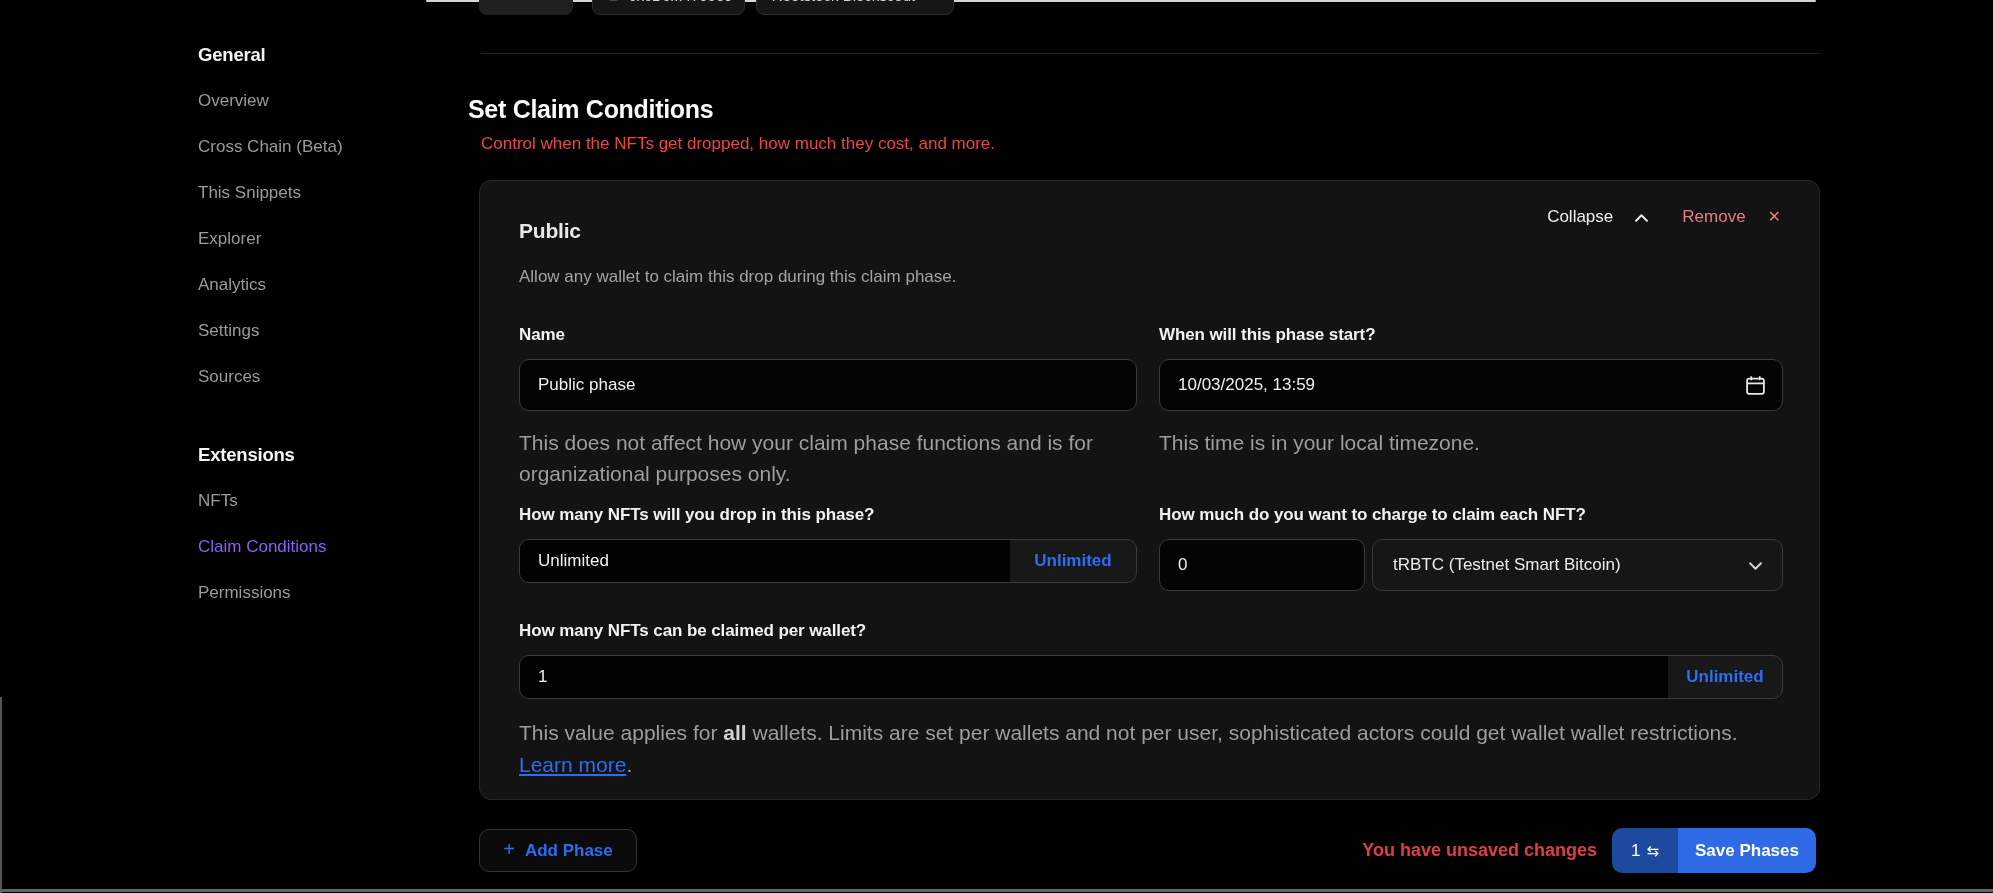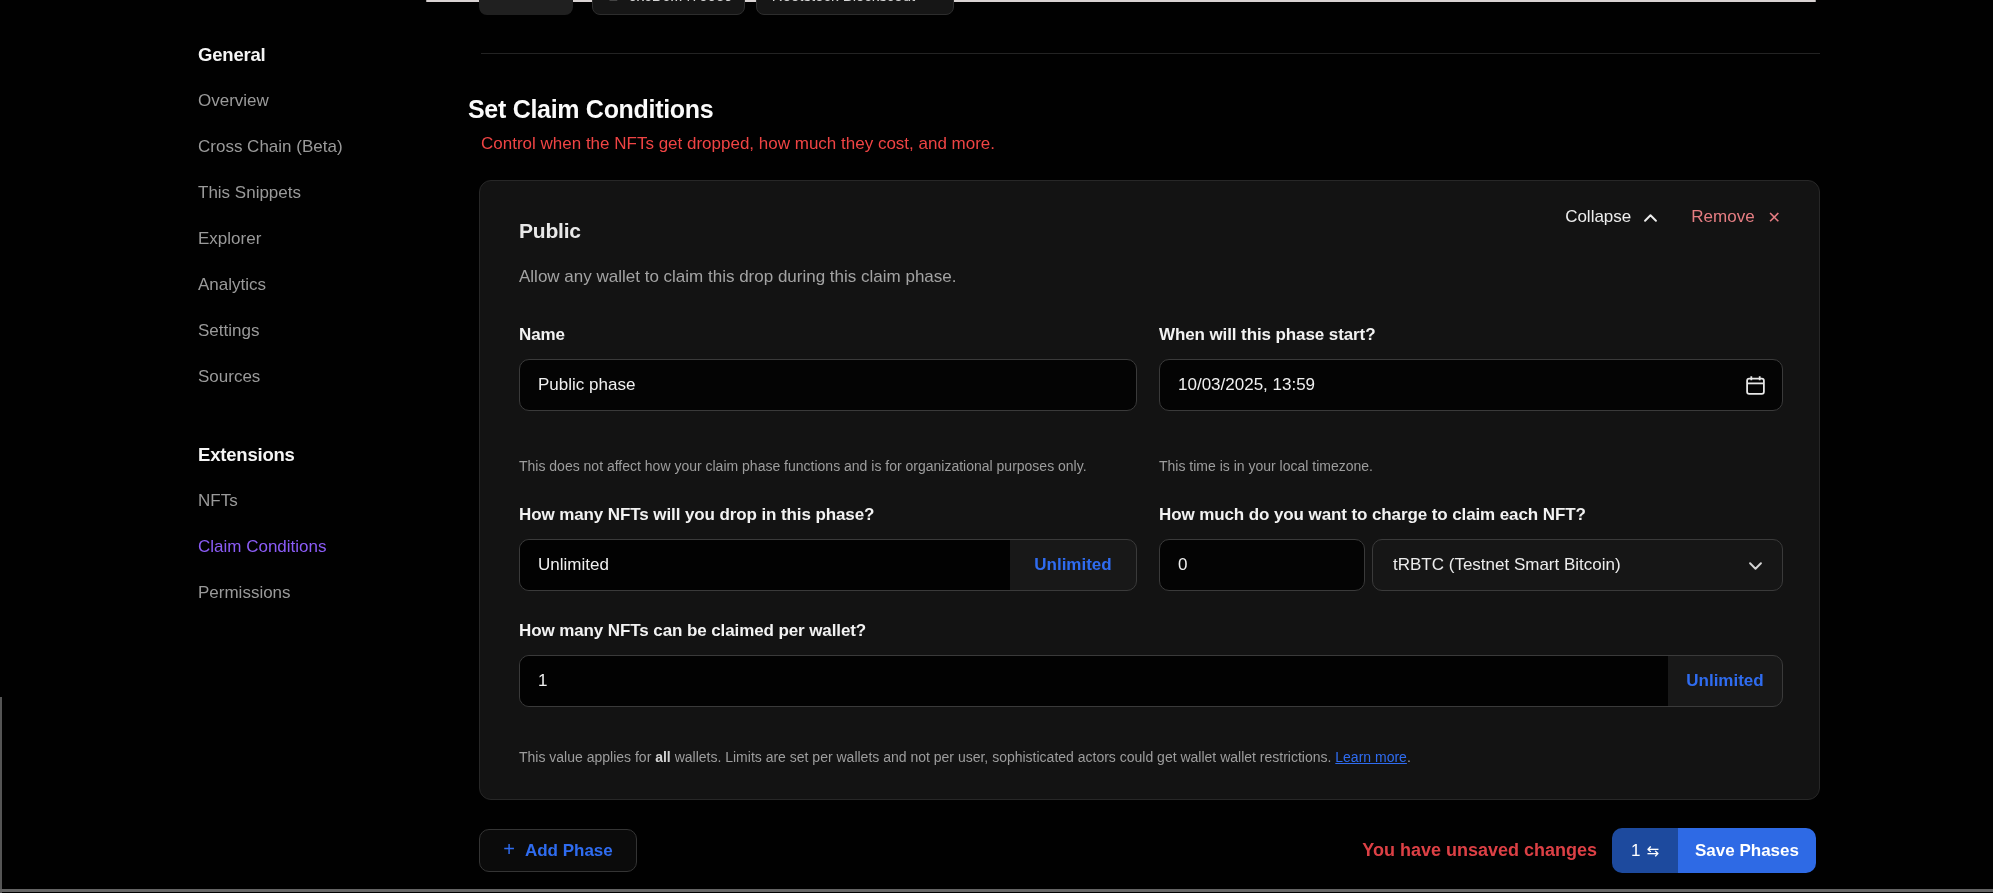--- a/index.html
+++ b/index.html
@@ -27,35 +27,35 @@
   .side-item.active { color:#8b5cf6; }
   .side-gap { height:32px; }
 
   
   .page-title { position:absolute; left:468px; top:95px; font-size:25px; font-weight:600; color:#fbfbfb; letter-spacing:-0.3px; }
   .page-sub { position:absolute; left:481px; top:134px; font-size:17px; color:#ef4444; }
 
   
   .card { position:absolute; left:479px; top:180px; width:1341px; height:620px; background:#131313; border:1px solid #272727; border-radius:12px; }
   .phase-controls { position:absolute; top:26px; right:38px; display:flex; align-items:center; gap:34px; }
-  .ctrl-btn { display:flex; align-items:flex-end; gap:13px; font-size:17px; cursor:pointer; }
+  .ctrl-btn { display:flex; align-items:flex-start; gap:22px; font-size:17px; cursor:pointer; }
   .collapse-btn { color:#ededed; }
   .remove-btn { color:#e57d82; }
   .remove-x { font-size:16px; }
   .phase-title { position:absolute; left:39px; top:38px; font-size:21px; font-weight:600; color:#e8e8e8; letter-spacing:-0.2px; }
   .phase-desc { position:absolute; left:39px; top:86px; font-size:17px; color:#a3a3a3; }
 
   .f-label { position:absolute; font-size:17px; font-weight:600; color:#f2f2f2; letter-spacing:-0.1px; }
-  .f-helper { position:absolute; font-size:14px; color:#9d9d9d; line-height:31px;margin-top:24px; }
+  .f-helper { position:absolute; font-size:21px; color:#9d9d9d; line-height:31px; }
 
   .text-input { position:absolute; height:52px; border:1px solid #3a3a3a; border-radius:10px; background:#040404; display:flex; align-items:center; }
   .text-input input { width:100%; height:100%; background:transparent; border:none; outline:none; color:#f0f0f0; font-size:17px; padding:16px 18px; font-family:inherit; }
   .cal-icon { position:absolute; right:16px; top:15px; cursor:pointer; }
 
-  .input-group { position:absolute; height:52px; border:1px solid #3a3a3a; border-radius:10px; background:#181818; display:flex; overflow:hidden; }
+  .input-group { position:absolute; height:44px; border:1px solid #3a3a3a; border-radius:10px; background:#181818; display:flex; overflow:hidden; }
   .input-group input { flex:1; background:#020202; border:none; outline:none; color:#f0f0f0; font-size:17px; padding:0 18px; font-family:inherit; }
   .input-addon { display:flex; align-items:center; justify-content:center; color:#2f6cf0; font-size:17px; font-weight:600; cursor:pointer; }
 
   .select-box { position:absolute; height:52px; border:1px solid #3a3a3a; border-radius:10px; background:#161616; display:flex; align-items:center; padding:0 20px; font-size:17px; color:#ececec; cursor:pointer; }
   .select-box .chev { margin-left:auto; }
 
   .helper-bold { font-weight:700; color:#d2d2d2; }
   .helper-link { color:#2f6cf0; cursor:pointer;text-decoration:underline; }
 
   

